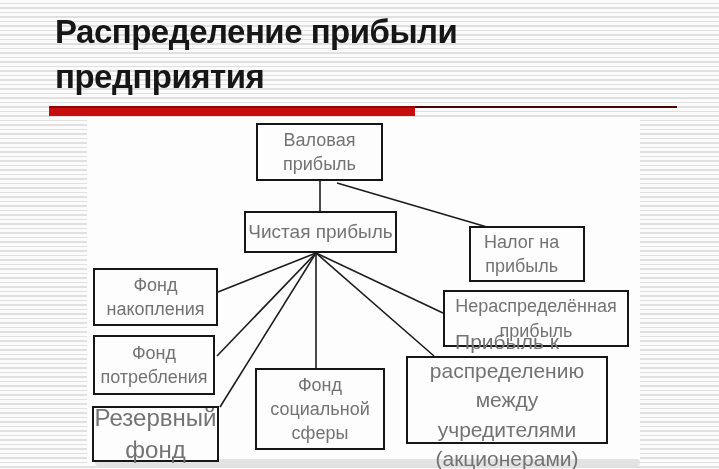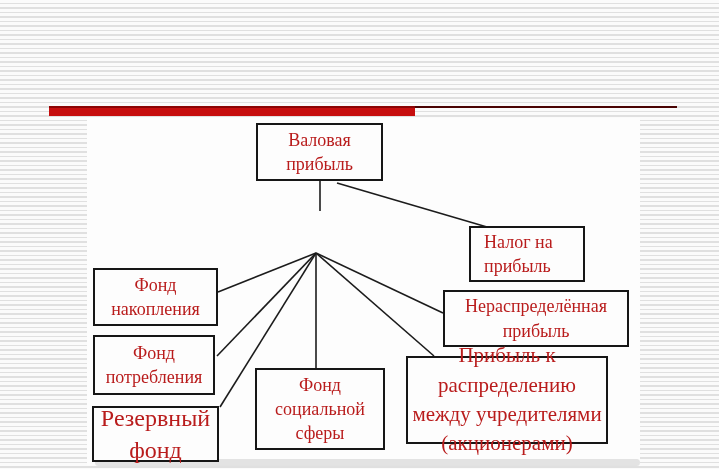--- a/index.html
+++ b/index.html
@@ -40,40 +40,42 @@
   }
   .connectors{
     position:absolute;left:0;top:0;width:719px;height:469px;
     pointer-events:none;
   }
   .connectors line{stroke:#1c1c1c;stroke-width:1.6;}
   .node{
     position:absolute;box-sizing:border-box;
     background:#fdfdfd;border:2px solid #161616;
     display:flex;align-items:center;justify-content:center;
-    font-family:Liberation Serif, serif;color:#b91c1c;
+    font-family:Liberation Sans, sans-serif;color:#737373;
     text-align:center;
   }
   .node-label{white-space:pre-line;line-height:1.35;}
   .node-gross   {left:256px;top:123px;width:127px;height:58px;font-size:18px;}
   .node-net     {left:244px;top:211px;width:153px;height:42px;font-size:19px;}
-  .node-tax     {left:469px;top:226px;width:116px;height:56px;font-size:18px;justify-content:flex-start;padding-left:13px;text-align:left;}
+  .node-tax     {left:469px;top:226px;width:116px;height:56px;font-size:18px;justify-content:flex-start;padding-left:13px;text-align:center;}
   .node-accum   {left:93px; top:268px;width:125px;height:58px;font-size:18px;}
   .node-consum  {left:93px; top:335px;width:122px;height:60px;font-size:18px;}
   .node-reserve {left:92px; top:406px;width:127px;height:56px;font-size:24px;}
   .node-social  {left:255px;top:368px;width:130px;height:82px;font-size:18px;}
   .node-retained{left:443px;top:290px;width:186px;height:57px;font-size:18px;}
   .node-distrib {left:406px;top:356px;width:202px;height:88px;font-size:21px;}
   .node-distrib .node-label{line-height:1.4;}
 </style>
 </head>
 <body>
 
 <div class="slide">
 
+  <div class="page-title">Распределение прибыли
+предприятия</div>
 
   <div class="accent-bar"></div>
   <div class="divider-line"></div>
 
   <div class="diagram-panel"></div>
   <div class="panel-shadow"></div>
 
   <svg class="connectors" viewBox="0 0 719 469">
     <line x1="320" y1="181" x2="320" y2="211"></line>
     <line x1="337" y1="183" x2="487" y2="227"></line>
@@ -83,20 +85,23 @@
     <line x1="316" y1="253" x2="316" y2="368"></line>
     <line x1="316" y1="253" x2="443" y2="313"></line>
     <line x1="316" y1="253" x2="434" y2="356"></line>
   </svg>
 
   <div class="node node-gross">
     <span class="node-label">Валовая
 прибыль</span>
   </div>
 
+  <div class="node node-net">
+    <span class="node-label">Чистая прибыль</span>
+  </div>
 
   <div class="node node-tax">
     <span class="node-label">Налог на
 прибыль</span>
   </div>
 
   <div class="node node-accum">
     <span class="node-label">Фонд
 накопления</span>
   </div>

